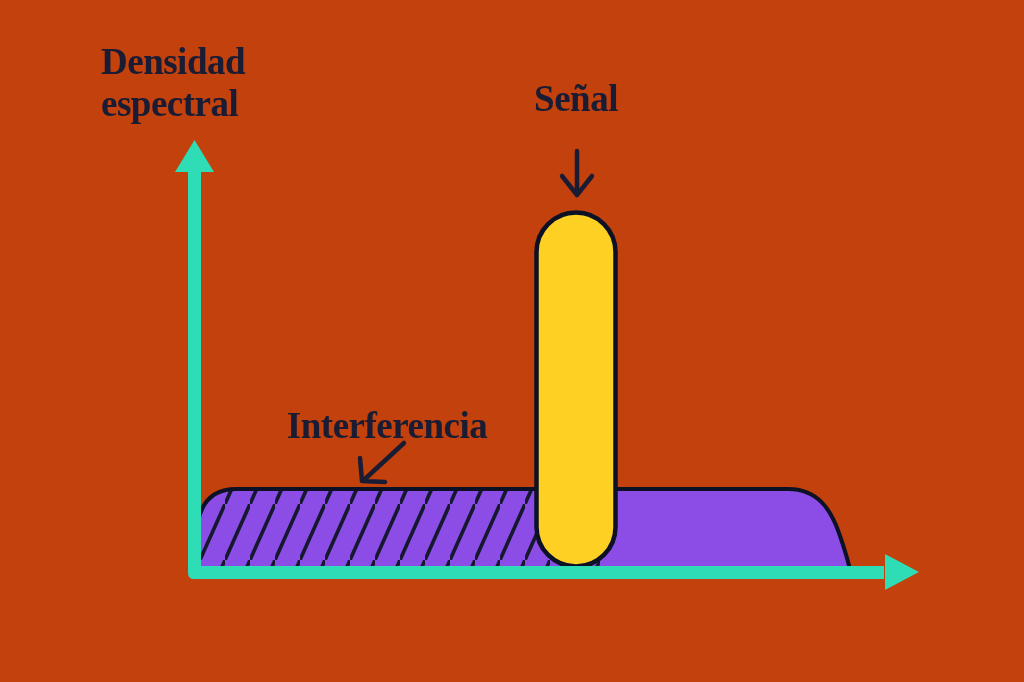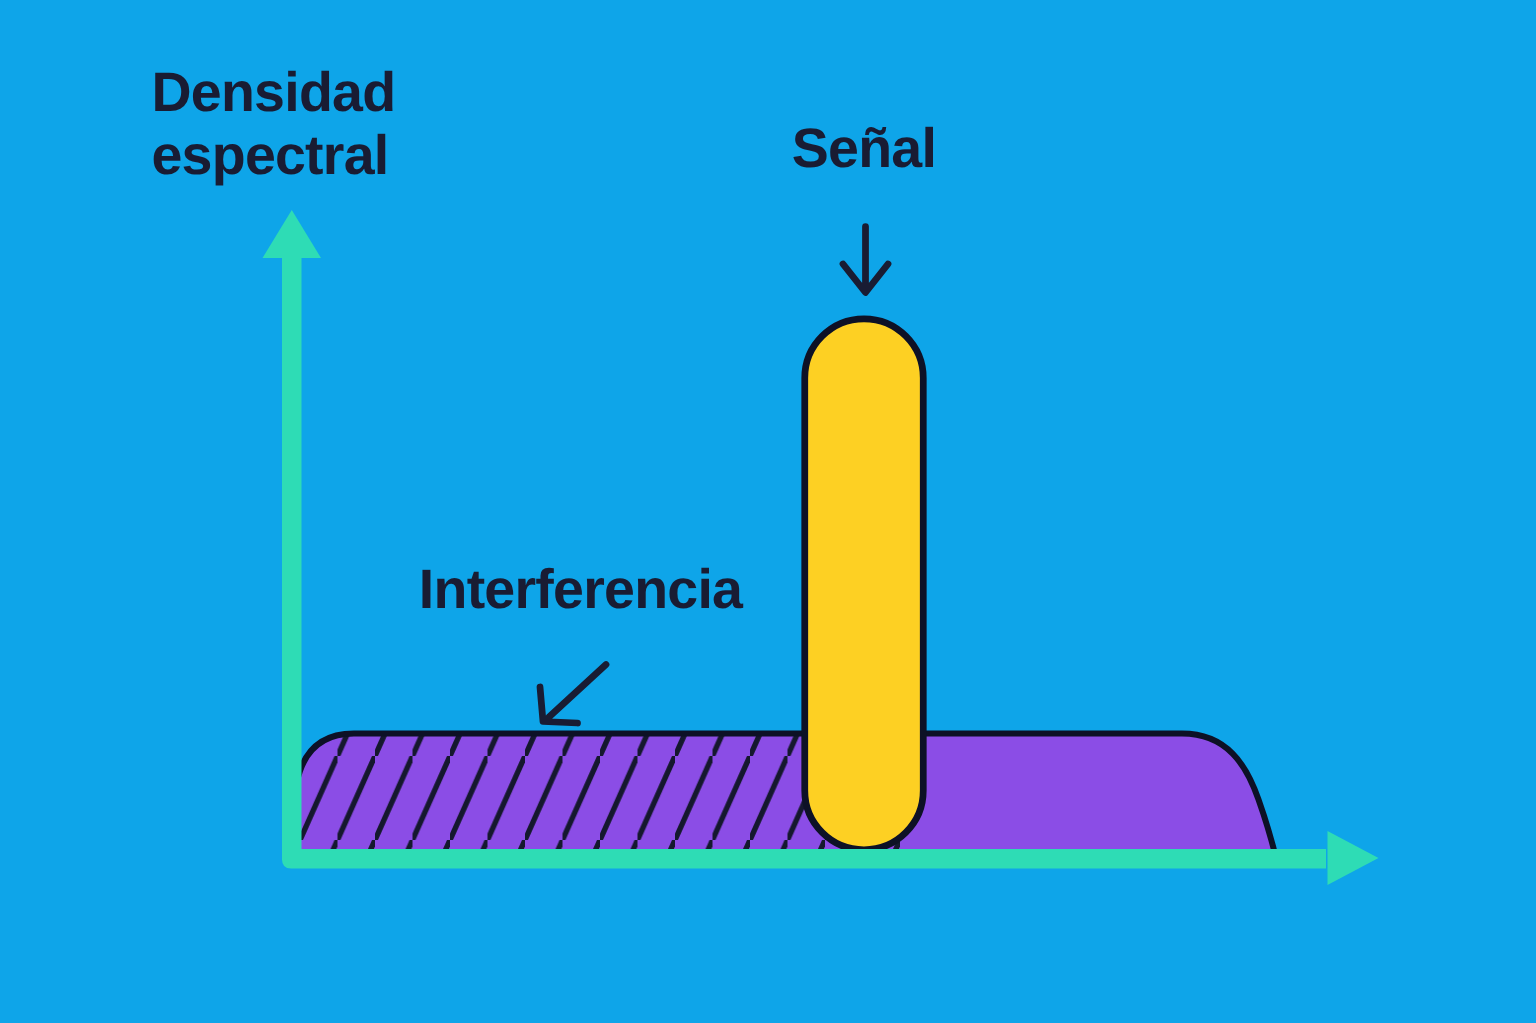--- a/index.html
+++ b/index.html
@@ -5,22 +5,23 @@
   html, body {
     margin: 0;
     padding: 0;
     background: #f7f8fa;
     font-family: "Liberation Sans", sans-serif;
   }
   .stage {
     position: relative;
     width: 1024px;
     height: 682px;
-    background: #0ea5e9;
+    background: #c2410c;
     overflow: hidden;
+    font-family: Liberation Serif, serif;
   }
   .stage svg {
     position: absolute;
     inset: 0;
     display: block;
   }
   .diagram-label {
     position: absolute;
     font-size: 37px;
     line-height: 42px;
@@ -61,16 +62,16 @@
     <path d="M577,151 V190 M562,176 L577,195 L592,176" fill="none" stroke="#191c33" stroke-width="4.5" stroke-linecap="round" stroke-linejoin="round"></path>
 
     <path d="M404,443 L366,478 M360,458 L362,481 L385,482" fill="none" stroke="#191c33" stroke-width="4.5" stroke-linecap="round" stroke-linejoin="round"></path>
   </svg>
 
   <div class="diagram-label" style="left:101px; top:41px;">Densidad
 espectral</div>
 
   <div class="diagram-label centered" style="left:576px; top:78px;">Señal</div>
 
-  <div class="diagram-label centered" style="left:387px; top:372px;">Interferencia</div>
+  <div class="diagram-label centered" style="left:387px; top:405px;">Interferencia</div>
 
 
 </div>
 
 </body></html>

